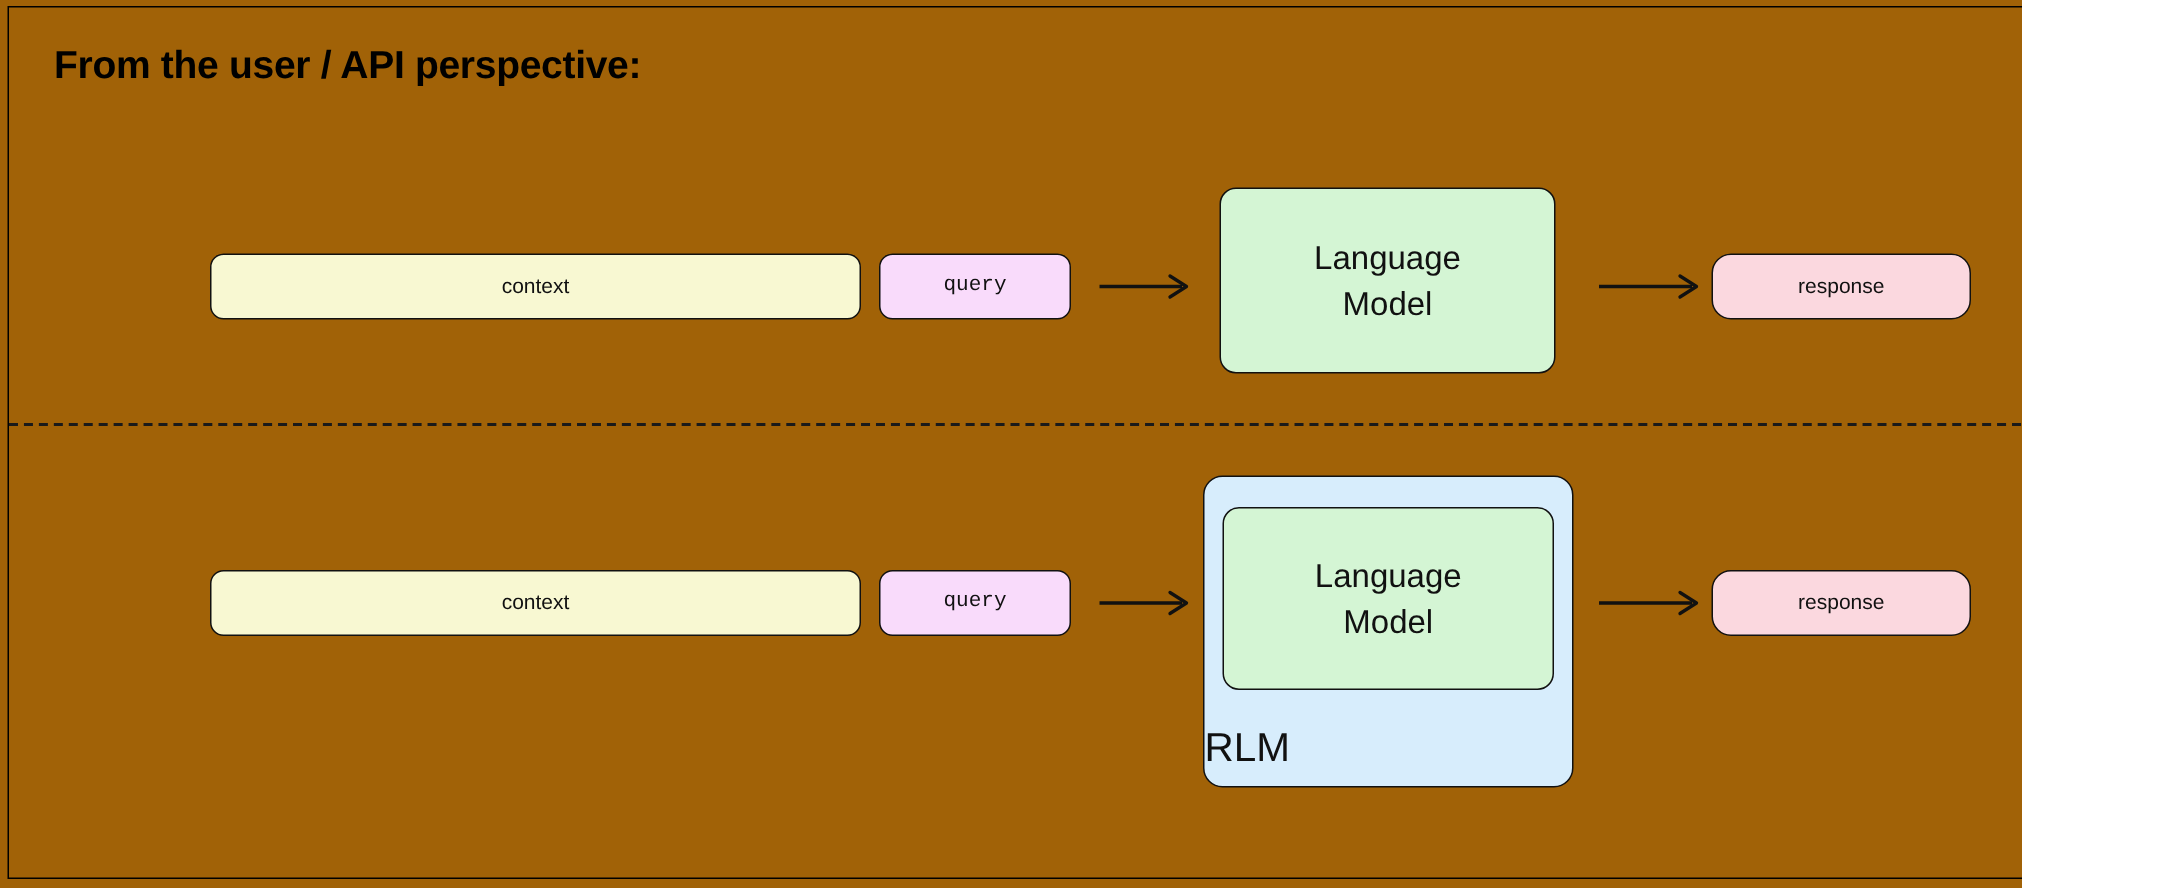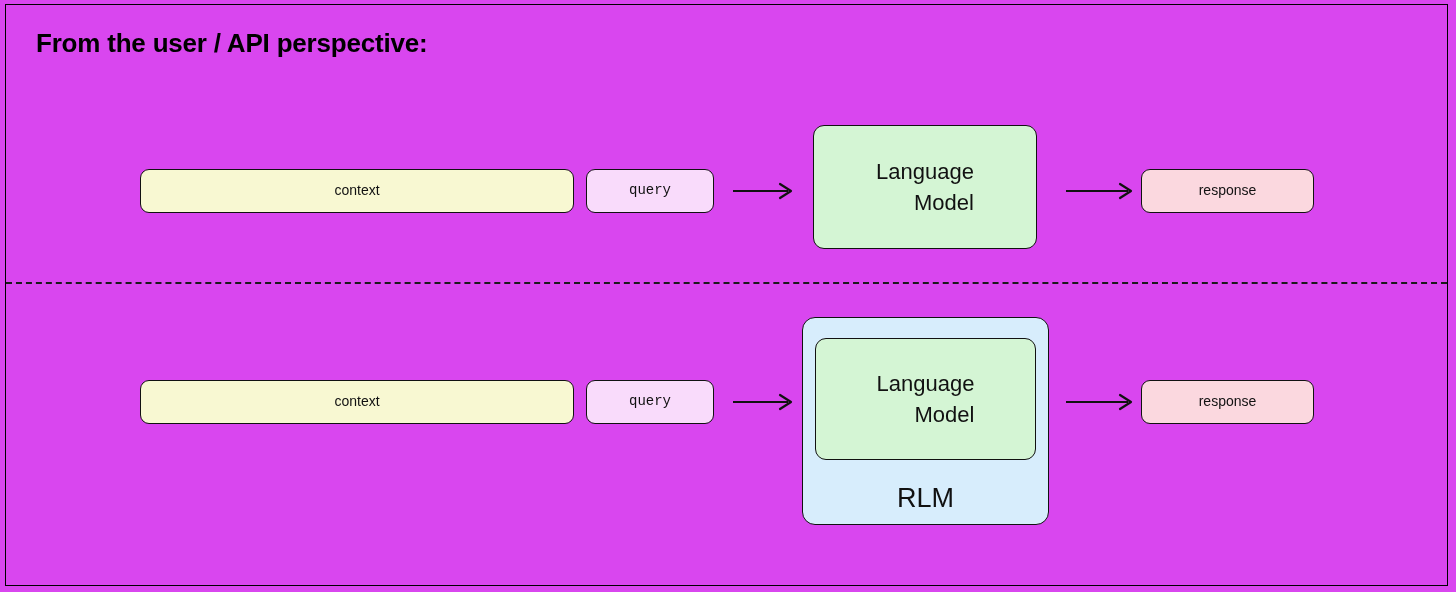--- a/index.html
+++ b/index.html
@@ -6,23 +6,23 @@
     margin: 0;
     padding: 0;
     background: #ffffff;
   }
   body {
     font-family: "Liberation Sans", sans-serif;
     -webkit-font-smoothing: antialiased;
   }
   #canvas {
     position: relative;
-    width: 1456px;
+    width: 1348px;
     height: 592px;
-    background: #d946ef;
+    background: #a16207;
     overflow: hidden;
   }
   .page-border {
     position: absolute;
     left: 5px;
     top: 4px;
     width: 1443px;
     height: 582px;
     border: 1.6px solid #000000;
     box-sizing: border-box;
@@ -55,41 +55,40 @@
     align-items: center;
     justify-content: center;
     color: #111111;
     font-size: 14px;
     line-height: 1.25;
     text-align: center;
     font-family: "Liberation Sans", sans-serif;
   }
   .node.context { background: #F8F8D2; }
   .node.query   { background: #F9DBFB; font-family: Liberation Mono, monospace; }
-  .node.response{ background: #FBD8DF; }
+  .node.response{ background: #FBD8DF; border-radius: 13px; }
   .node.lm {
     background: #D4F5D4;
     font-size: 22px;
     line-height: 1.42;
     border-radius: 11px;
-    text-align: right;
   }
   .rlm-box {
     position: absolute;
     box-sizing: border-box;
     background: #D7EDFC;
     border: 1.8px solid #111111;
     border-radius: 13px;
   }
   .rlm-label {
     position: absolute;
     left: 0;
     right: 0;
     bottom: 10px;
-    text-align: center;
+    text-align: left;
     font-size: 27px;
     color: #111111;
     font-family: "Liberation Sans", sans-serif;
   }
   .arrow {
     position: absolute;
     height: 22px;
   }
   .arrow svg { display: block; overflow: visible; }
   .lm-lines { display: block; }

